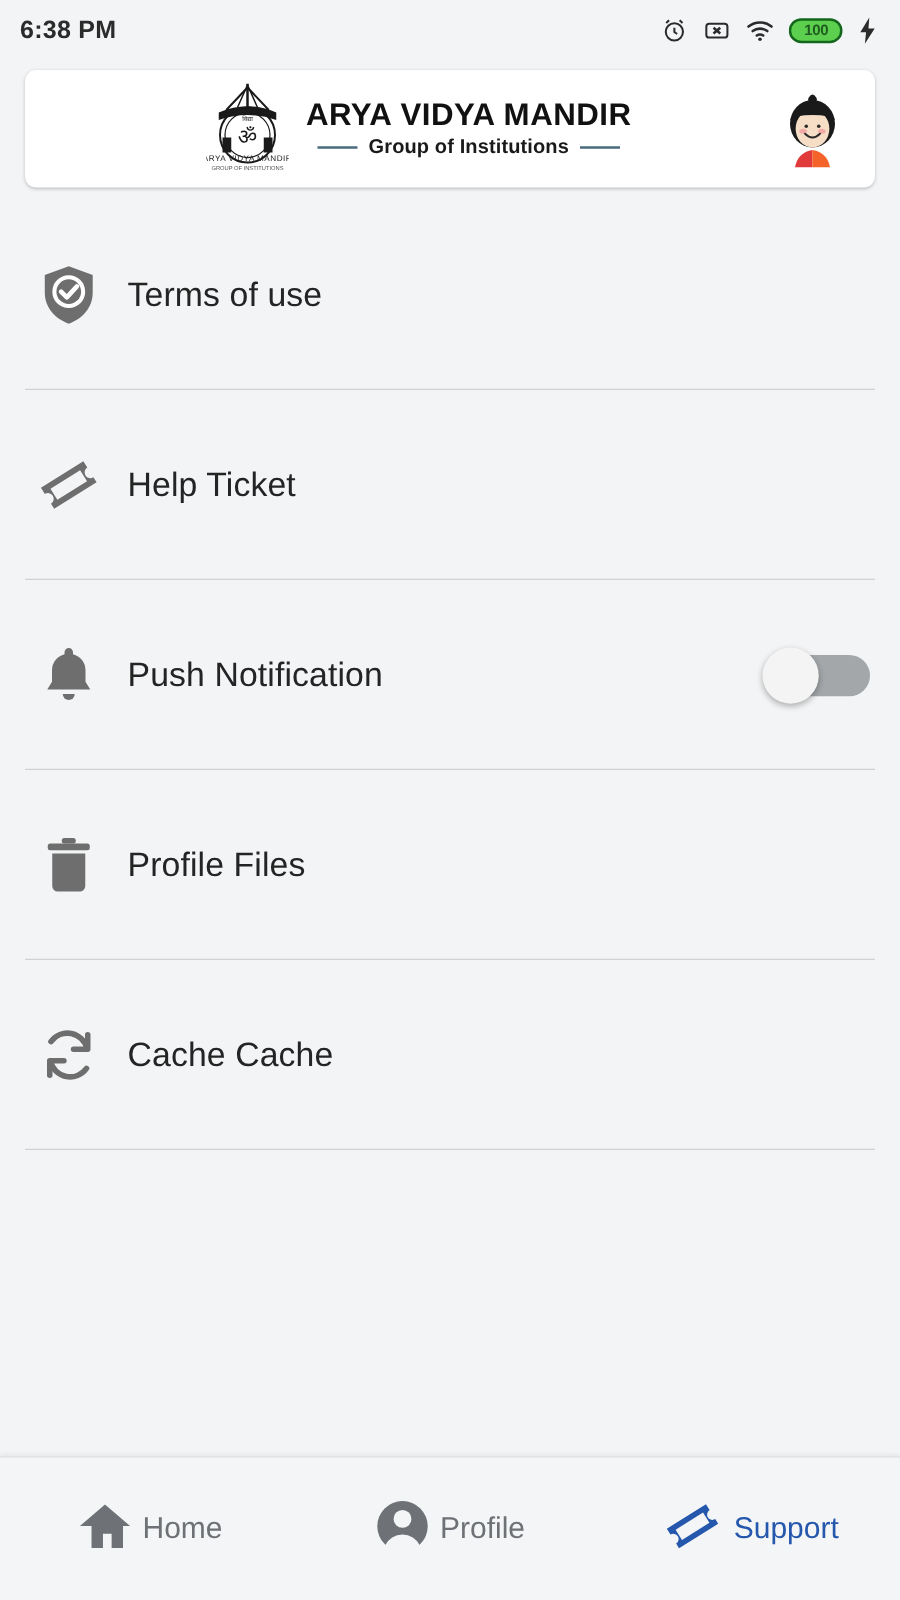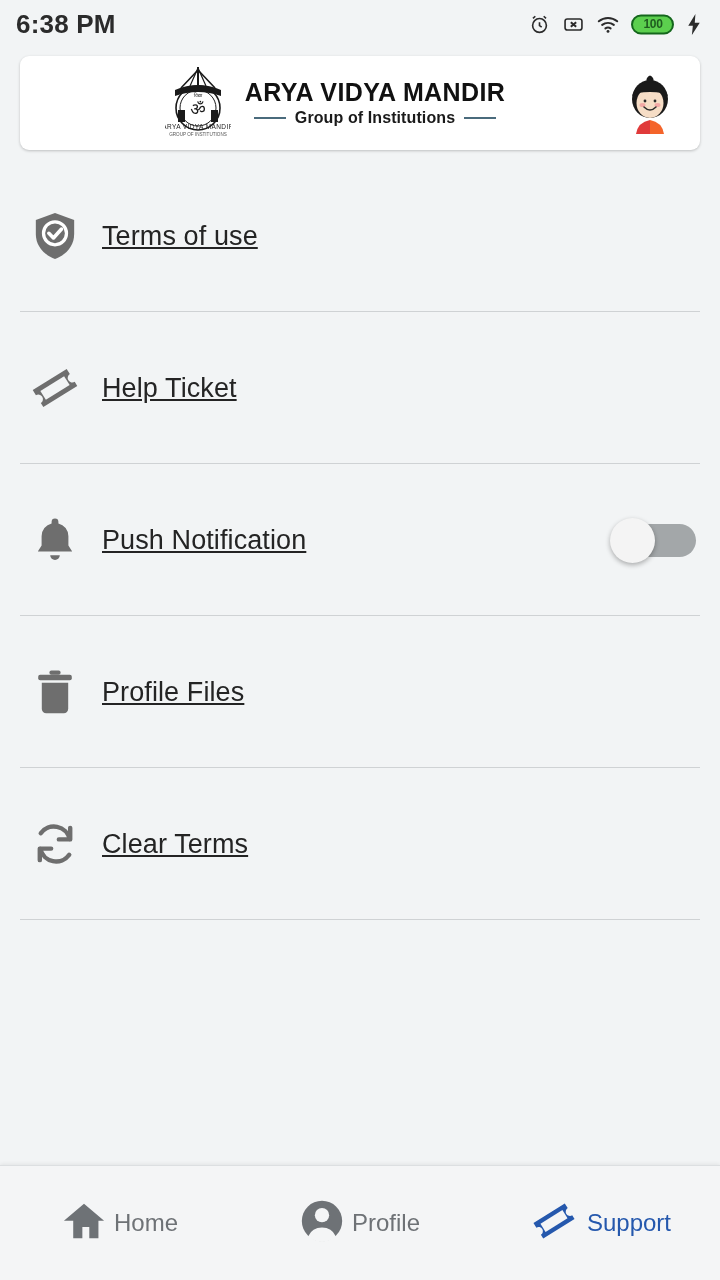--- a/index.html
+++ b/index.html
@@ -10,21 +10,21 @@
     overflow:hidden;
   }
   .phone { position:relative; width:720px; height:1280px; background:#f2f4f5; }
 
   
   .statusbar {
     height:48px; display:flex; align-items:center;
     padding:0 18px 0 16px; background:#f2f4f5;
   }
   .status-time {
-    font-size:26px; font-weight:bold; color:#2b2b2b;
+    font-size:20px; font-weight:bold; color:#2b2b2b;
     letter-spacing:.2px;
   }
   .status-icons { margin-left:auto; display:flex; align-items:center; gap:11px; }
   .status-icons svg { display:block; }
   .batt { position:relative; display:flex; align-items:center; }
   .batt-txt {
     position:absolute; left:0; right:0; text-align:center;
     font-size:12px; font-weight:bold; color:#1f5c1f; top:4px;
     letter-spacing:-.3px;
   }
@@ -60,21 +60,20 @@
     height:152px; display:flex; align-items:center;
     padding:0 24px 0 22px; position:relative;
   }
   .row-icon {
     width:66px; display:flex; align-items:center; justify-content:center;
     flex:none;
   }
   .row-label {
     font-size:27px; color:#242424; margin-left:14px;
     letter-spacing:.1px;
-    text-decoration:underline;
   }
   .divider {
     position:absolute; left:20px; right:20px; bottom:0;
     height:1px; background:#cfd2d4;
   }
 
   
   .toggle {
     margin-left:auto; width:86px; height:36px; position:relative;
     display:flex; align-items:center;
@@ -247,21 +246,21 @@
 
     <div class="row">
       <span class="row-icon">
         <svg width="50" height="50" viewBox="0 0 26 26" fill="none" stroke="#6e6e6e" stroke-width="2.3" stroke-linecap="round">
           <path d="M20.6 10.4 A8.4 8.4 0 0 0 5.6 7.4"></path>
           <path d="M5.4 15.6 A8.4 8.4 0 0 0 20.4 18.6"></path>
           <path d="M20.9 4.6 L20.9 10.6 L15 10.6" stroke-linejoin="round"></path>
           <path d="M5.1 21.4 L5.1 15.4 L11 15.4" stroke-linejoin="round"></path>
         </svg>
       </span>
-      <span class="row-label">Clear Terms</span>
+      <span class="row-label">Cache Cache</span>
       <span class="divider"></span>
     </div>
 
 
   </div>
 
   <div class="bottomnav">
     <div class="navitem">
       <span>
         <svg width="44" height="42" viewBox="0 0 24 23">

